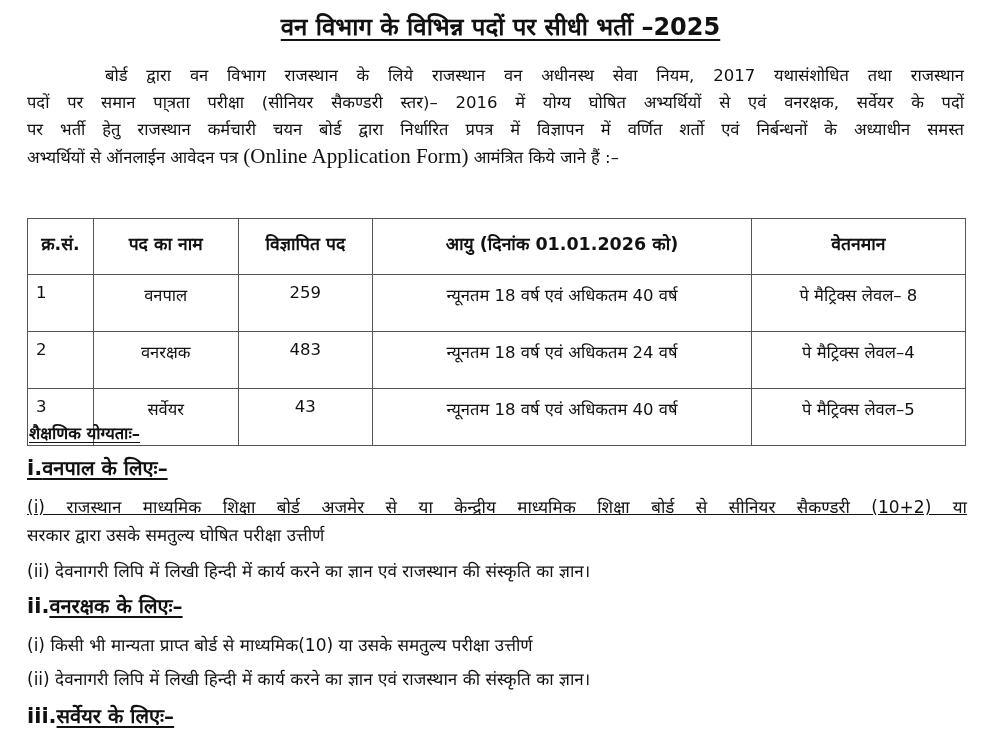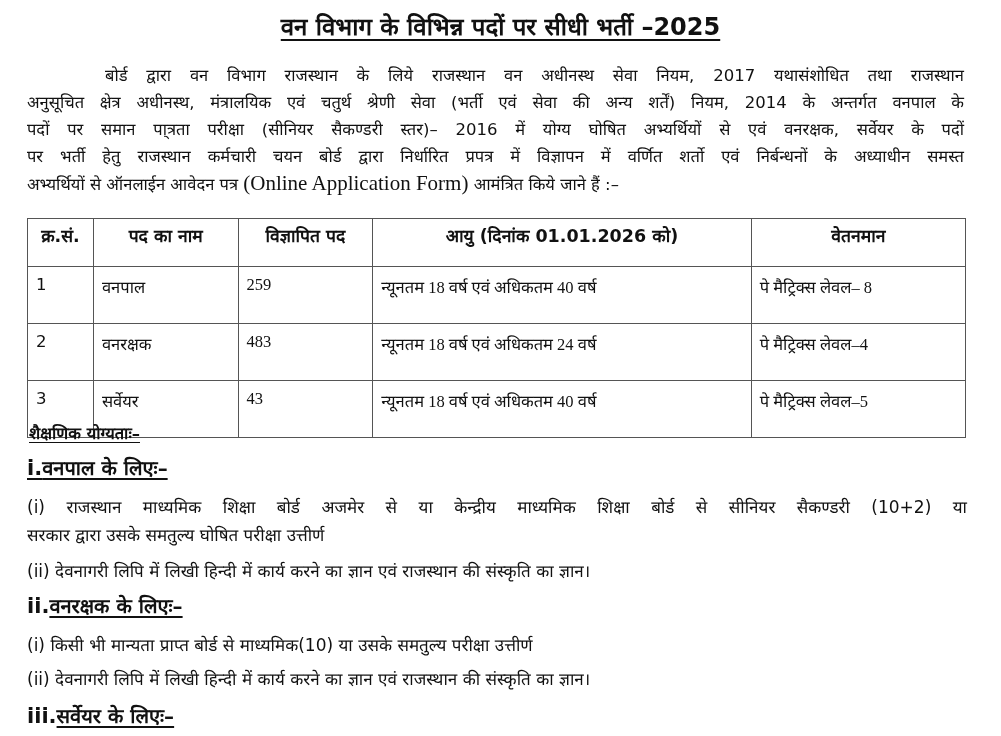--- a/index.html
+++ b/index.html
@@ -68,29 +68,29 @@
     font-size: 16.5px;
   }
   table.posts th, table.posts td {
     border: 1.5px solid #555555;
     padding: 0 8px;
     vertical-align: top;
   }
   table.posts th {
     font-weight: bold;
     height: 43px;
-    padding-top: 4px;
+    padding-top: 12px;
     font-size: 17.5px;
     text-align: center;
   }
   table.posts td {
     height: 48px;
     padding-top: 8px;
   }
-  table.posts td.c { text-align: left; font-family: Liberation Serif, serif; }
+  table.posts td.c { text-align: center; }
   table.posts td.l { text-align: left; }
   .col1 { width: 49px; }
   .col2 { width: 128px; margin-top: 8px; }
   .col3 { width: 118px; }
   .col4 { width: 363px; }
   .col5 { width: 198px; }
 
   .edu-heading {
     position: absolute;
     left: 29px;
@@ -118,34 +118,34 @@
     left: 27px;
     width: 940px;
     font-size: 17px;
     line-height: 28px;
   }
   .item p { margin: 0; }
   .item .line1 {
     text-align: justify;
     text-align-last: justify;
     white-space: nowrap;
+    text-decoration: underline;
   }
 </style>
 </head>
 <body>
 
 <div class="page">
 
   <div class="title">
     <span>वन विभाग के विभिन्न पदों पर सीधी भर्ती –2025</span>
   </div>
 
   <div class="intro">
     <p class="indent">बोर्ड द्वारा वन विभाग राजस्थान के लिये राजस्थान वन अधीनस्थ सेवा नियम, 2017 यथासंशोधित तथा राजस्थान</p>
-    <p>अनुसूचित क्षेत्र अधीनस्थ, मंत्रालयिक एवं चतुर्थ श्रेणी सेवा (भर्ती एवं सेवा की अन्य शर्तें) नियम, 2014 के अन्तर्गत वनपाल के</p>
     <p>पदों पर समान पा्त्रता परीक्षा (सीनियर सैकण्डरी स्तर)– 2016 में योग्य घोषित अभ्यर्थियों से एवं वनरक्षक,  सर्वेयर के पदों</p>
     <p>पर भर्ती हेतु राजस्थान कर्मचारी चयन बोर्ड द्वारा निर्धारित प्रपत्र में विज्ञापन में वर्णित शर्तो एवं निर्बन्धनों के अध्याधीन समस्त</p>
     <p class="last"><span>अभ्यर्थियों से ऑनलाईन आवेदन पत्र </span><span class="serif-en">(Online Application Form)</span><span> आमंत्रित किये जाने हैं :–</span></p>
   </div>
 
   <table class="posts">
     <thead>
       <tr>
         <th class="col1">क्र.सं.</th>
         <th class="col2">पद का नाम</th>

